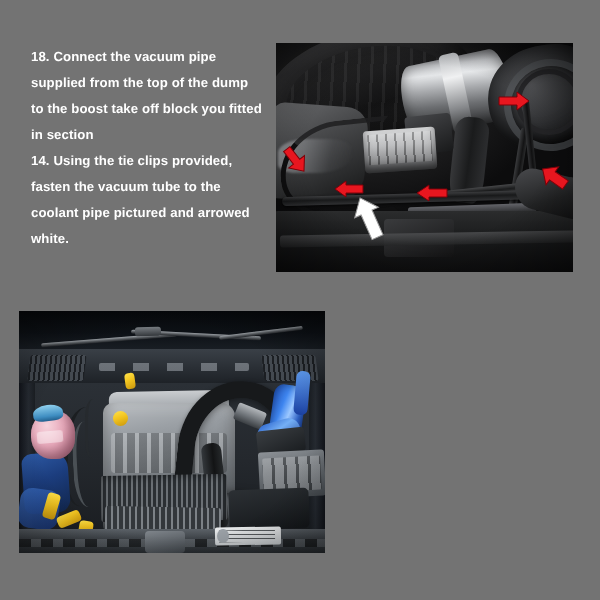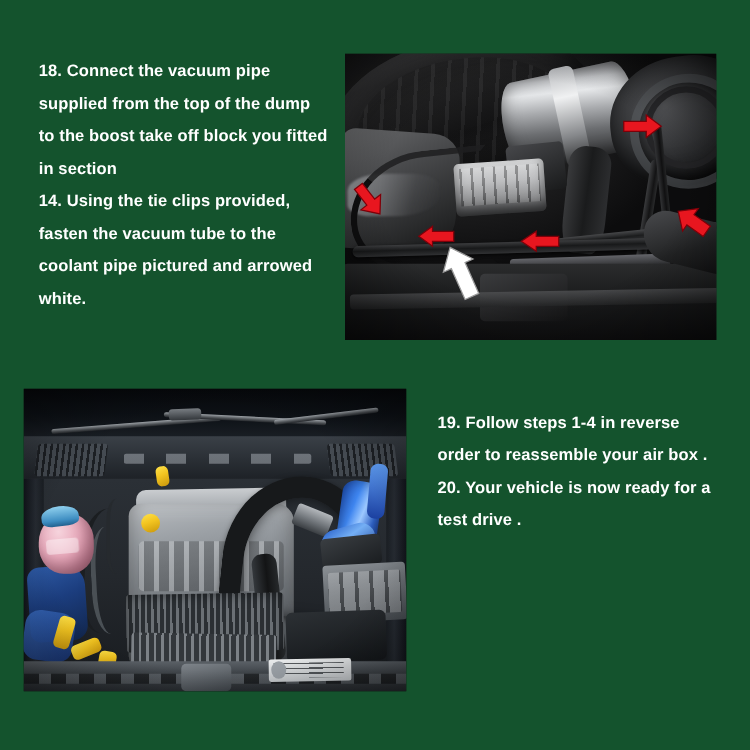--- a/index.html
+++ b/index.html
@@ -11,21 +11,21 @@
   body {
     width: 600px;
     height: 600px;
     overflow: hidden;
     font-family: "Liberation Sans", sans-serif;
   }
   .page {
     position: relative;
     width: 600px;
     height: 600px;
-    background: #14532d;
+    background: #737373;
   }
 
   
   .instr-text {
     position: absolute;
     color: #ffffff;
     font-weight: bold;
     font-size: 13.2px;
     line-height: 26px;
     letter-spacing: 0.1px;
@@ -636,16 +636,14 @@
       <div class="ly" id="b-slam"></div>
       <div class="ly" id="b-slam-lip"></div>
       <div class="ly" id="b-lock"></div>
       <div class="ly" id="b-sticker"></div>
       <div class="ly" id="b-sticker-lines"></div>
       <div class="ly" id="b-sticker-badge"></div>
       <div class="ly" id="b-vig"></div>
     </div>
   </div>
 
-  <div class="instr-text" id="instr-bottom-right">19. Follow steps 1-4 in reverse order to reassemble your air box .
-20. Your vehicle is now ready for a test drive .</div>
 
 </div>
 
 </body></html>

